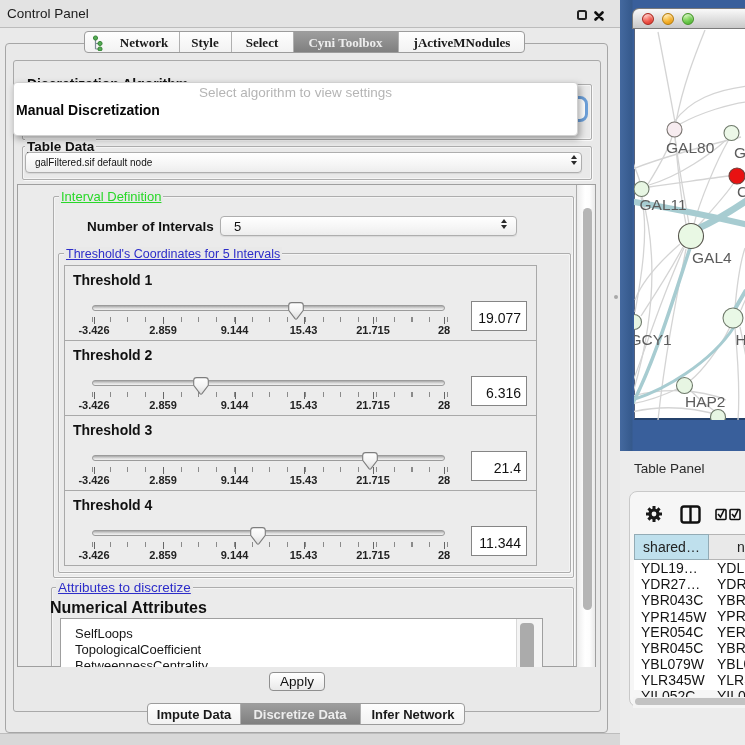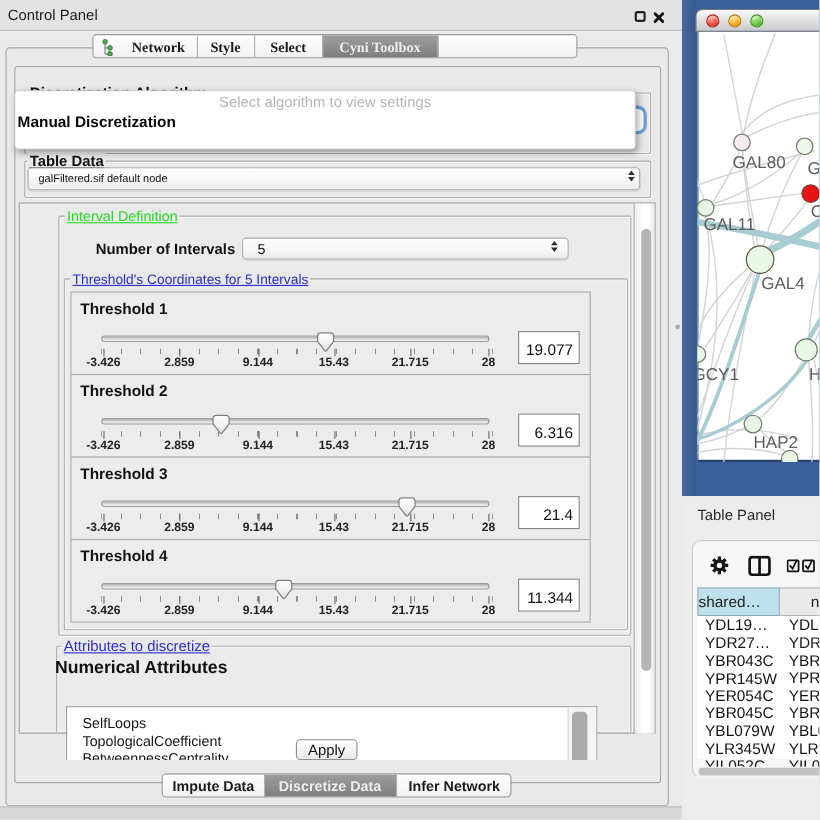--- a/index.html
+++ b/index.html
@@ -36,38 +36,38 @@
 
 .tbox { position:absolute; left:46px; width:473px; height:76px; border:1px solid #a9a9a9; background:#ececec; }
 .tbox .lbl { position:absolute; left:8px; top:6px; font-size:14px; font-weight:bold; color:#111; }
 .track { position:absolute; left:27px; top:38.5px; width:353px; height:6px; border:1px solid #9b9b9b; border-radius:3px; background:linear-gradient(#a8a8a8,#dcdcdc 55%,#f2f2f2); }
 .mticks { position:absolute; left:27px; top:51px; width:356px; height:4.5px; background:repeating-linear-gradient(90deg,#8a8a8a 0 1px,transparent 1px 17.75px); }
 .btick { position:absolute; top:51px; width:1px; height:7px; background:#666; }
 .slbl { position:absolute; top:58px; font-size:11px; font-weight:bold; color:#222; transform:translateX(-50%); white-space:nowrap; }
 .thumbsvg { position:absolute; top:35px; transform:translateX(-50%); }
 .vbox { position:absolute; left:406px; top:35px; width:56px; height:30px; background:#fff; border:1px solid #858585; font-size:14px; color:#111; text-align:right; padding:8px 5px 0 0; }
 
-#attrlist { position:absolute; left:60px; top:618px; width:483px; height:49px; background:#fff; border:1px solid #9f9f9f; border-bottom:none; overflow:hidden; font-size:13px; color:#151515;margin-top:24px; }
+#attrlist { position:absolute; left:60px; top:618px; width:483px; height:49px; background:#fff; border:1px solid #9f9f9f; border-bottom:none; overflow:hidden; font-size:13px; color:#151515; }
 #attrlist div { padding-left:14px; height:16px; line-height:16px; margin-top:0; }
 
 #apply { position:absolute; left:269px; top:672px; width:56px; height:19px; border:1px solid #8f8f8f; border-radius:4px; background:linear-gradient(#ffffff,#f5f5f5 50%,#e9e9e9); text-align:center; font-size:13.5px; color:#111; line-height:18px; }
 
 #popup { position:absolute; left:13px; top:82px; width:565px; height:54px; background:#fff; border:1px solid #d0d0d0; border-radius:4px; box-shadow:2px 3px 7px rgba(0,0,0,0.35); z-index:50; }
 #popup .i1 { position:absolute; left:0; top:1.5px; width:100%; text-align:center; font-size:13.5px; color:#b5b5b5; }
 #popup .i2 { position:absolute; left:2px; top:19px; font-size:14px; font-weight:bold; color:#070707; }
 #popup .i3 { position:absolute; left:2px; top:33.5px; font-size:14.5px; color:#070707; }
 
 #blue { position:absolute; left:620px; top:0; width:125px; height:451px; background:linear-gradient(90deg,#44699f,#35598c 12px,#395f9b 13px,#395f9b); }
 #nettitle { position:absolute; left:632px; top:7.5px; width:113px; height:21px; background:linear-gradient(#f9f9f9,#c9c9c9); border:1px solid #7a7a7a; border-right:none; border-radius:7px 0 0 0; }
 .tl { position:absolute; top:4px; width:12px; height:12px; border-radius:50%; box-shadow:inset 0 2px 2px rgba(255,255,255,0.5); }
 #canvas { position:absolute; left:634px; top:28.5px; width:111px; height:391.5px; background:#fff; border-bottom:2px solid #24416b; border-left:1px solid #55617a; }
 #tpanel { position:absolute; left:620px; top:451px; width:125px; height:294px; background:#ececec; }
 #tpanel .t { position:absolute; left:14px; top:10px; font-size:13.5px; color:#2a2a2a; }
 #tcard { position:absolute; left:9px; top:40px; width:120px; height:216px; background:#f6f6f6; border:1px solid #c9c9c9; border-radius:8px 0 0 8px; overflow:hidden; }
-.hcell { position:absolute; top:42px; height:26px; border:1px solid #9aabb3; font-size:14px; color:#222; text-align:left; line-height:24px; }
+.hcell { position:absolute; top:42px; height:26px; border:1px solid #9aabb3; font-size:14px; color:#222; text-align:center; line-height:24px; }
 .trow { position:absolute; font-size:14px; color:#141414; white-space:nowrap; }
 #hsb { position:absolute; left:13px; top:245.5px; width:112px; height:11px; background:#f4f4f4; z-index:5; }
 #hsb .thumb { position:absolute; left:1.5px; top:1px; width:112px; height:7.5px; border-radius:4px 0 0 4px; background:#c2c2c2; }
 </style>
 </head>
 <body>
 <div id="root">
 <svg width="0" height="0" style="position:absolute">
       <defs>
         <linearGradient id="gthumb" x1="0" y1="0" x2="0" y2="1">
@@ -86,20 +86,21 @@
         <path d="M1.5 1.5 L8.5 8.5 M8.5 1.5 L1.5 8.5" stroke="#111" stroke-width="2.6" stroke-linecap="round"></path>
       </svg>
   <div id="outerp"></div>
   <div id="innerp"></div>
 
   <div class="tstrip" id="toptabs">
     <div class="tseg" style="left:0;width:94px;padding-left:24px">Network</div>
     <div class="tseg" style="left:94px;width:52px">Style</div>
     <div class="tseg" style="left:146px;width:62px">Select</div>
     <div class="tseg dark" style="left:208px;width:105px">Cyni Toolbox</div>
+    <div class="tseg" style="left:313px;width:128px">jActiveMNodules</div>
     <div class="tsep" style="left:94px"></div>
     <div class="tsep" style="left:146px"></div>
     <div class="tsep" style="left:208px"></div>
     <div class="tsep" style="left:313px"></div>
   </div>
   <svg class="abs" style="left:93px;top:35px;z-index:5" width="12" height="16" viewBox="0 0 12 16">
     <path d="M2.5 4 L2.5 14 M2.5 8.5 L6.5 8.5 M2.5 14 L6.5 14" stroke="#7e8c96" stroke-width="1.2" fill="none"></path>
     <circle cx="2.5" cy="3" r="2.1" fill="#53ab53" stroke="#2f7d2f" stroke-width="0.9"></circle>
     <circle cx="7" cy="8.5" r="2.1" fill="#53ab53" stroke="#2f7d2f" stroke-width="0.9"></circle>
     <circle cx="7" cy="14" r="2.1" fill="#53ab53" stroke="#2f7d2f" stroke-width="0.9"></circle>

